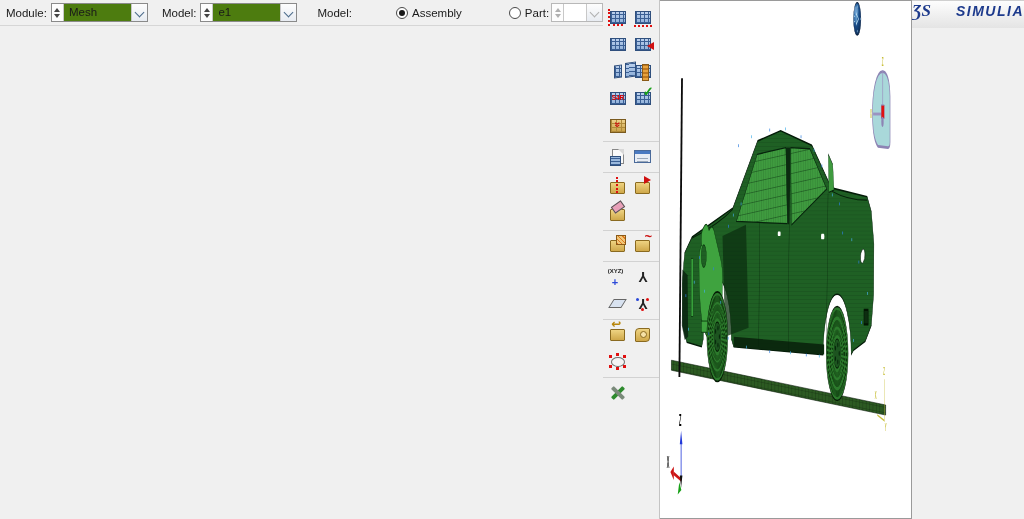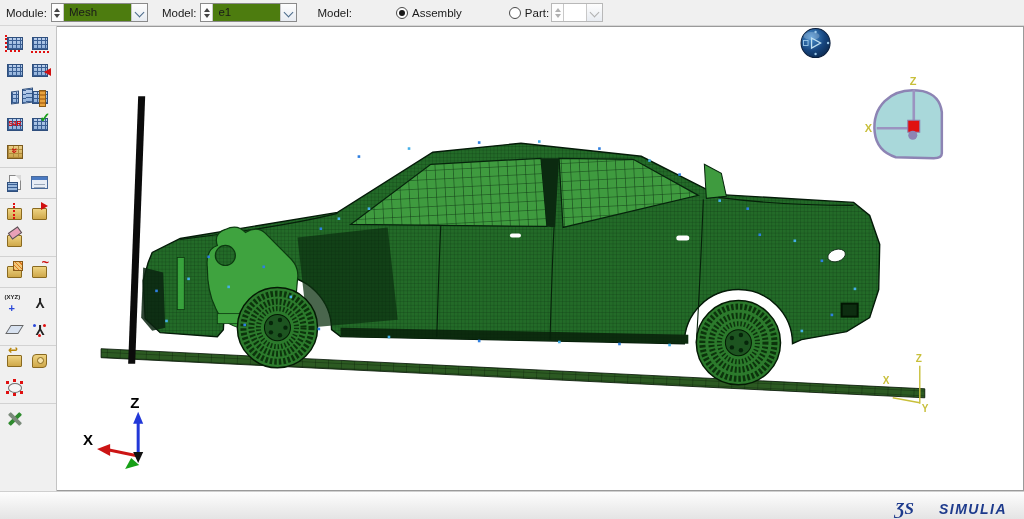--- a/index.html
+++ b/index.html
@@ -1,18 +1,18 @@
 <!DOCTYPE html>
 <html><head>
 <meta charset="utf-8">
 <style>
   * { margin:0; padding:0; box-sizing:border-box; }
   html,body { width:1024px; height:519px; overflow:hidden; }
   body { font-family:"Liberation Sans", sans-serif; font-size:11.5px; color:#1a1a1a; background:#f0f0f0; }
-  .app { width:1024px; height:519px; display:flex; flex-direction:column; }
+  .app { width:1024px; height:519px; display:flex; flex-direction:row; }
 
   
   .context-bar { height:26px; background:#f0f0f0; display:flex; align-items:center; padding-left:6px; border-bottom:1px solid #d6d6d6; flex:0 0 auto; }
   .ctx-label { margin-right:4px; white-space:nowrap; }
   .combo { height:19px; background:#4d7c0f; border:1px solid #8a8a8a; display:flex; align-items:stretch; margin-right:14px; }
   .combo .spin { width:12px; border-right:1px solid #c8c8c8; display:flex; flex-direction:column; align-items:center; justify-content:center; gap:2px; background:#fdfdfd; }
   .combo .spin i { width:0; height:0; border-left:3px solid transparent; border-right:3px solid transparent; display:block; }
   .combo .spin i.up { border-bottom:4px solid #444; }
   .combo .spin i.dn { border-top:4px solid #444; }
   .combo .val { flex:1; padding:2px 4px 0 5px; white-space:nowrap; overflow:hidden; }
@@ -87,21 +87,21 @@
   .g-ring .ic::after { content:""; position:absolute; left:-3px; top:-3px; width:3px; height:3px; background:#e01010;
     box-shadow: 14px 0 0 #e01010, 0 10px 0 #e01010, 14px 10px 0 #e01010, 7px -2px 0 #e01010, 7px 12px 0 #e01010; }
   .g-tools .ic { width:4px; height:16px; background:#2e8b2e; transform:rotate(45deg); border-radius:1px; }
   .g-tools .ic::after { content:""; position:absolute; left:0; top:0; width:4px; height:16px; background:#7a8a7a; transform:rotate(-90deg); border-radius:1px; }
 
   
   .viewport { flex:1 1 auto; position:relative; background:#fff; border:1px solid #9a9a9a; border-left:none; min-width:0; }
   .viewport svg.scene { position:absolute; inset:0; width:100%; height:100%; }
 
   
-  .footer { height:28px; flex:0 0 auto; background:linear-gradient(#fdfdfd,#e4e4e4); border-top:1px solid #cfcfcf; display:flex; align-items:flex-end; justify-content:flex-end; padding-right:17px; }
+  .footer { height:28px; flex:0 0 auto; background:linear-gradient(#fdfdfd,#e4e4e4); border-top:1px solid #cfcfcf; display:flex; align-items:flex-start; justify-content:flex-end; padding-right:0; }
   .brand { display:flex; align-items:baseline; color:#1d3a8c; }
   .brand .ds { font:italic bold 17px "Liberation Serif",serif; margin-right:4px; }
   .brand .nm { font:bold 14px "Liberation Sans",sans-serif; letter-spacing:1.5px; font-style:italic;margin-left:21px; }
 </style>
 </head>
 <body>
 
 <div class="app">
 
   <div class="context-bar">

